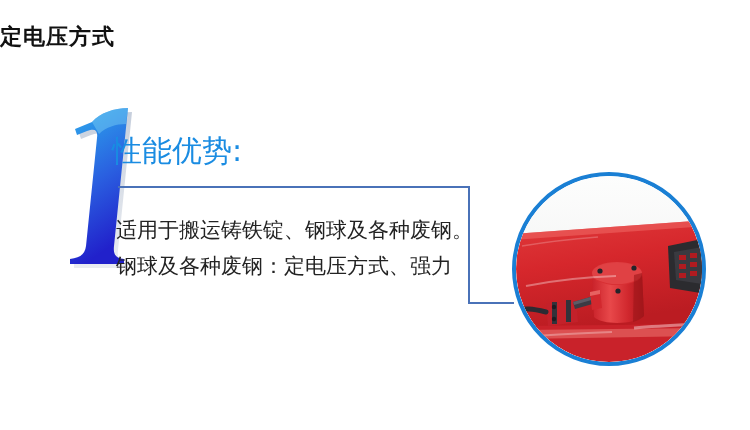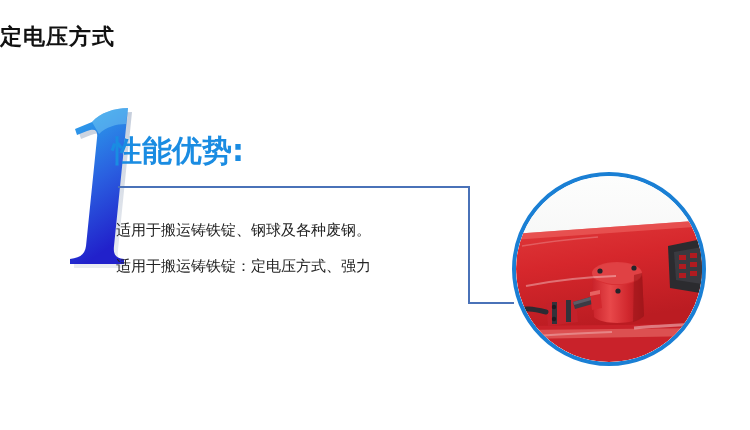--- a/index.html
+++ b/index.html
@@ -40,21 +40,21 @@
     height: 160px;
   }
   #numeral svg { display: block; }
 
   
   #feature-heading {
     position: absolute;
     left: 112px;
     top: 130px;
     font-size: 30px;
-    font-weight: bold;
+    font-weight: normal;
     color: #1a8ce2;
     line-height: 42px;
     white-space: nowrap;
   }
 
   
   #heading-rule {
     position: absolute;
     left: 118px;
     top: 186px;
@@ -80,21 +80,21 @@
     height: 2px;
     background: #4a72b8;
   }
 
   
   #feature-body {
     position: absolute;
     left: 116px;
     top: 212px;
     width: 360px;
-    font-size: 15px;
+    font-size: 21px;
     color: #232323;
     line-height: 36px;
   }
   #feature-body .line { white-space: nowrap; }
 
   
   #photo-circle {
     position: absolute;
     left: 512px;
     top: 172px;
@@ -143,21 +143,21 @@
   </div>
 
   <div id="feature-heading">性能优势:</div>
 
   <div id="heading-rule"></div>
   <div id="bracket-vertical"></div>
   <div id="bracket-bottom"></div>
 
   <div id="feature-body">
     <div class="line">适用于搬运铸铁锭、钢球及各种废钢。</div>
-    <div class="line">适用于搬运铸铁锭：定电压方式、强力</div>
+    <div class="line">钢球及各种废钢：定电压方式、强力</div>
   </div>
 
   <div id="photo-circle">
     <svg width="186" height="186" viewBox="0 0 186 186" xmlns="http://www.w3.org/2000/svg">
       <defs>
         <clipPath id="circClip">
             <circle cx="93" cy="93" r="93"></circle>
           </clipPath>
         <linearGradient id="redBody" x1="0" y1="0" x2="0.3" y2="1">
           <stop offset="0%" stop-color="#e03a3b"></stop>

